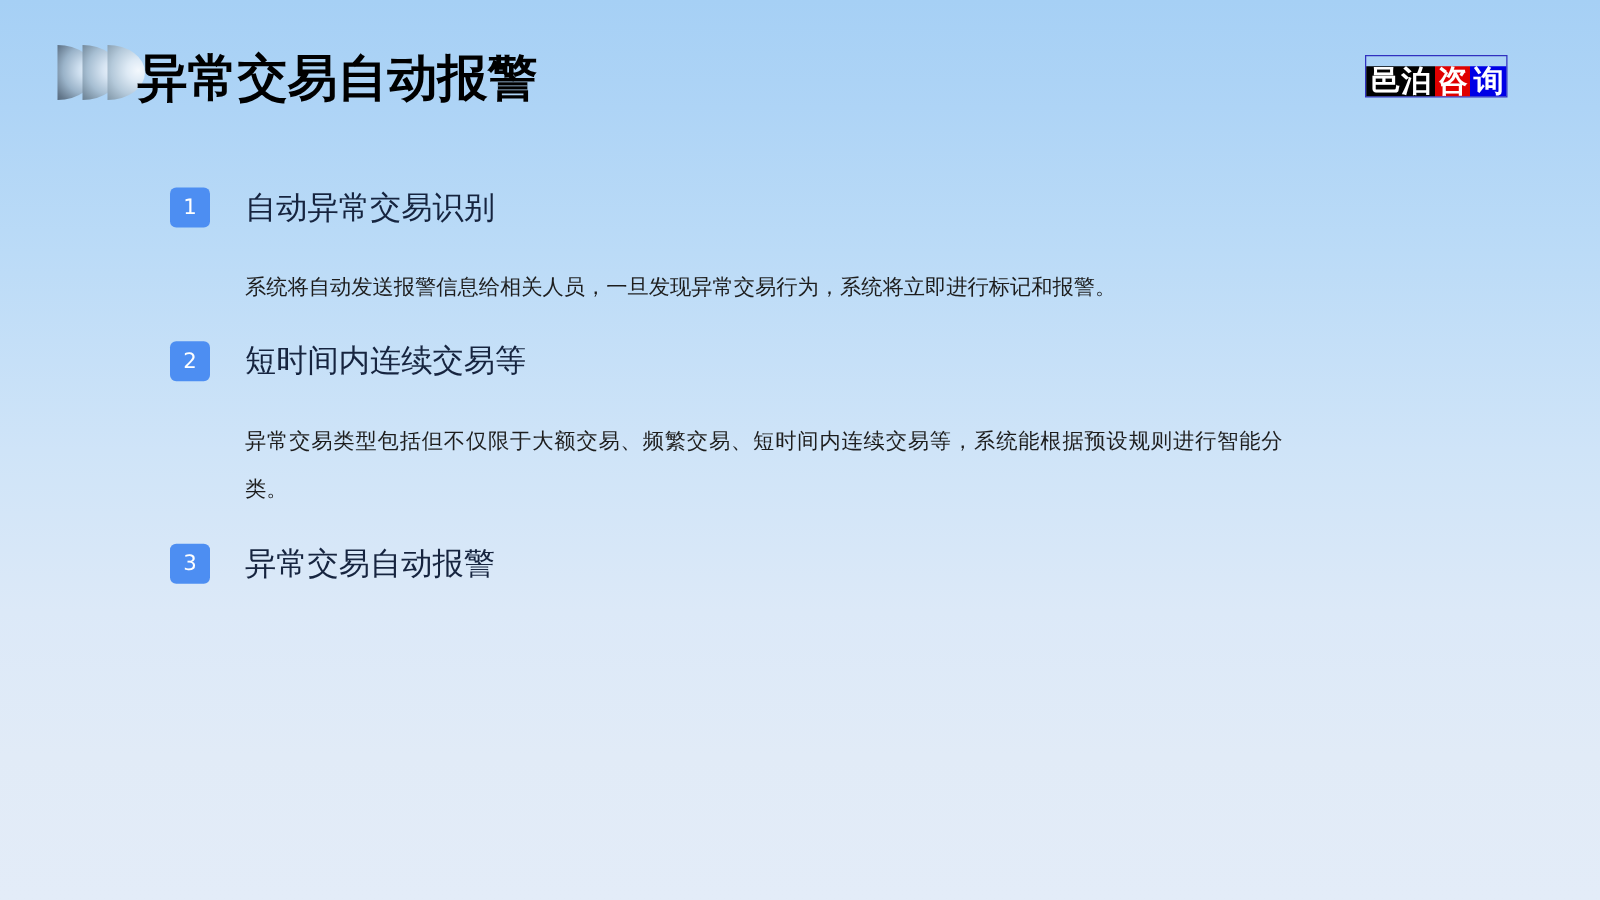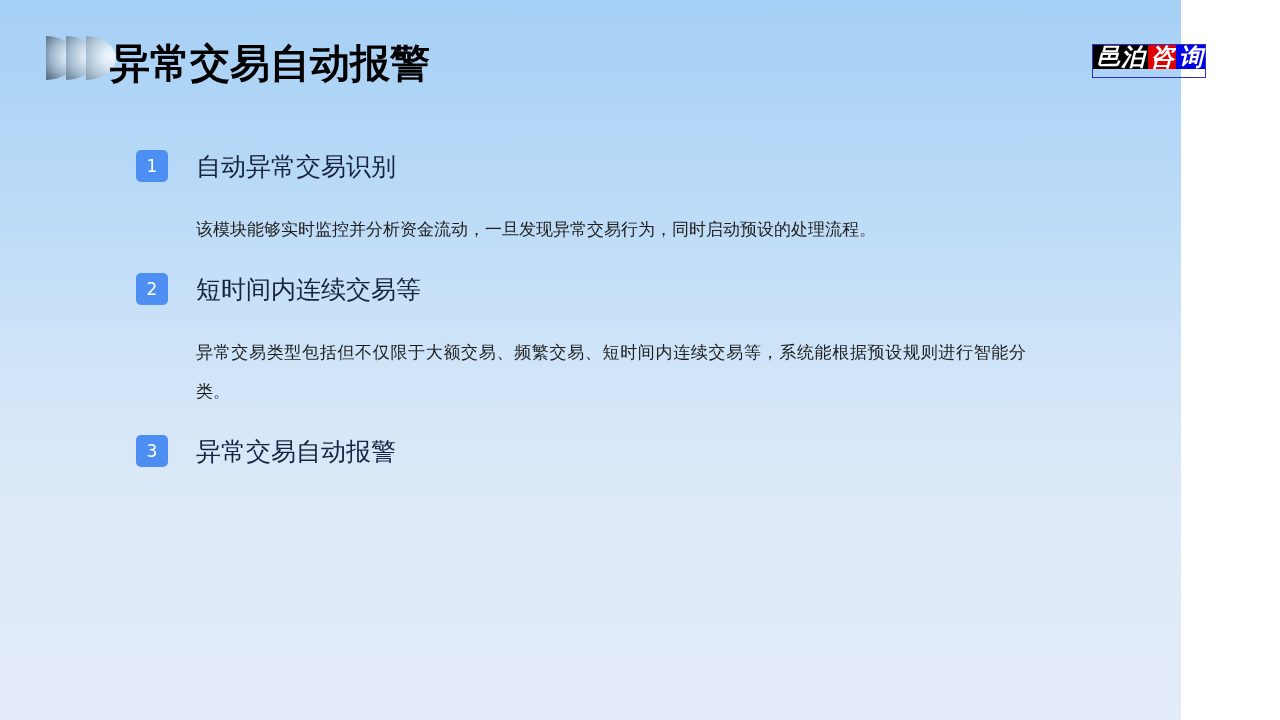--- a/index.html
+++ b/index.html
@@ -7,21 +7,21 @@
     padding: 0;
   }
   body {
     width: 1280px;
     height: 720px;
     overflow: hidden;
     font-family: "Liberation Sans", "DejaVu Sans", sans-serif;
   }
   .slide {
     position: relative;
-    width: 1181px;
+    width: 1280px;
     height: 720px;
     background: linear-gradient(to bottom,
         #a6d0f5 0%,
         #aed4f6 12%,
         #bbdbf7 28%,
         #cfe4f8 50%,
         #dce9f8 68%,
         #e1ebf7 84%,
         #e3ecf8 100%);
     box-sizing: border-box;
@@ -75,24 +75,23 @@
     white-space: nowrap;
   }
 
   
   .logo {
     position: absolute;
     left: 1092px;
     top: 44px;
     height: 32px;
     display: flex;
-    align-items: flex-start;
+    align-items: flex-end;
     border: 1px solid #3030c0;
     box-sizing: content-box;
-    font-style: italic;
   }
   .logo-seg {
     display: flex;
     align-items: center;
     justify-content: center;
     color: #ffffff;
     font-size: 24px;
     font-weight: bold;
     line-height: 1;
     font-family: "DejaVu Sans", "Liberation Sans", sans-serif;
@@ -175,21 +174,21 @@
 
   </div>
 
   <div class="content">
 
     <div class="item">
       <div class="item-head">
         <div class="badge">1</div>
         <div class="item-title">自动异常交易识别</div>
       </div>
-      <p class="item-body">该模块能够实时监控并分析资金流动，一旦发现异常交易行为，同时启动预设的处理流程。</p>
+      <p class="item-body">系统将自动发送报警信息给相关人员，一旦发现异常交易行为，系统将立即进行标记和报警。</p>
     </div>
 
     <div class="gap-1"></div>
 
     <div class="item">
       <div class="item-head">
         <div class="badge">2</div>
         <div class="item-title">短时间内连续交易等</div>
       </div>
       <p class="item-body">异常交易类型包括但不仅限于大额交易、频繁交易、短时间内连续交易等，系统能根据预设规则进行智能分类。</p>

